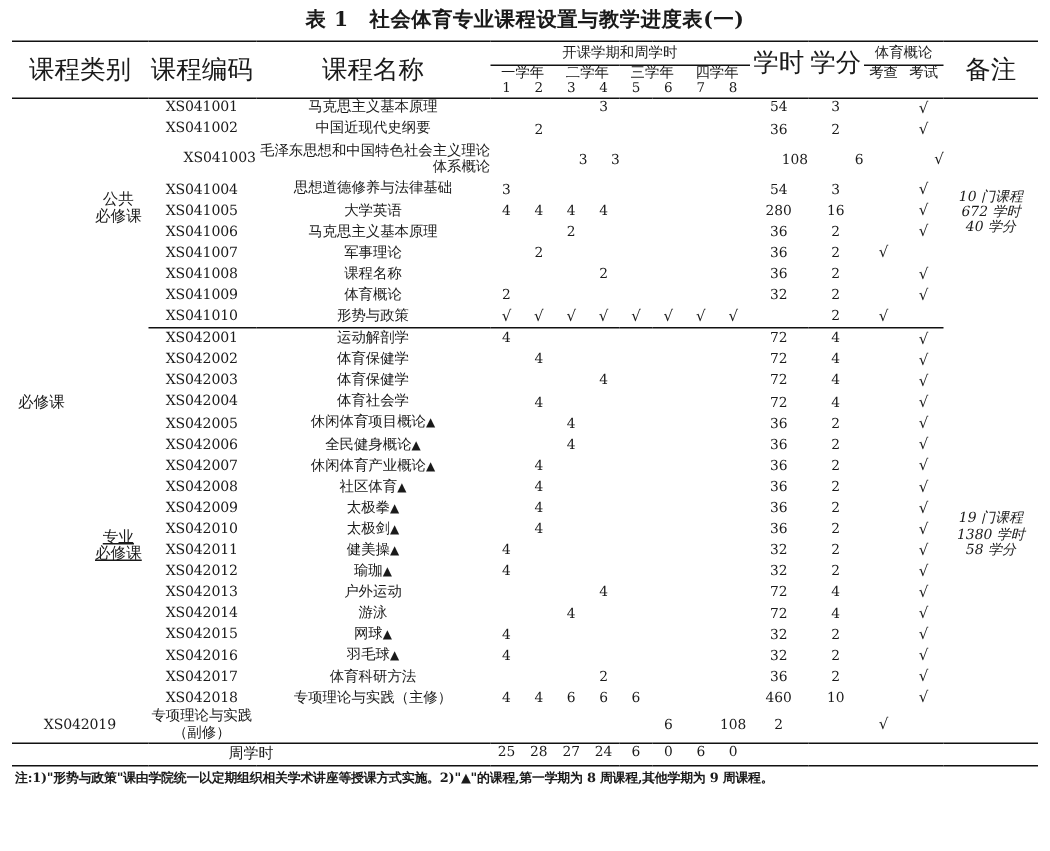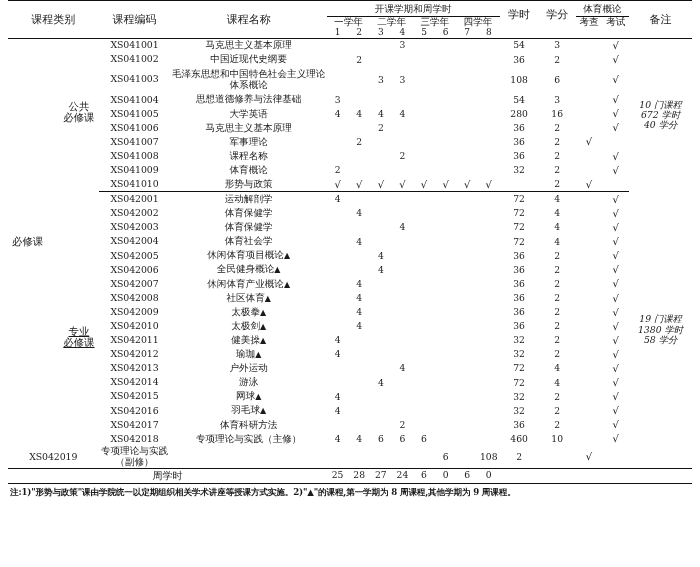--- a/index.html
+++ b/index.html
@@ -42,36 +42,36 @@
     line-height: 1.12;
   }
   
   .rule-top { border-top: 1.6px solid #111; }
   .rule-mid { border-top: 0.9px solid #111; }
   .rule-bot { border-bottom: 1.6px solid #111; }
 
   thead .hrow1 th { padding-top: 3px; padding-bottom: 1px; }
   .hd-label {
     font-weight: bold;
-    font-size: 11px;
+    font-size: 17px;
   }
   .hd-small {
     font-weight: bold;
     font-size: 9.6px;
   }
   .grp-underline {
     border-bottom: 0.8px solid #111;
   }
   .semnum {
     font-size: 9px;
     padding-top: 1px;
     padding-bottom: 2px;
   }
   tbody tr td { height: 14.1px; }
-  tbody tr.tall td { height: 26px; }
+  tbody tr.tall td { height: 26px; text-align: right; }
   .c-code {
     text-align: left;
     padding-left: 2px;
     font-size: 9.4px;
     letter-spacing: -0.1px;
   }
   .c-name {
     text-align: left;
     padding-left: 3px;
     font-size: 9.6px;
@@ -108,20 +108,21 @@
     letter-spacing: -0.15px;
     line-height: 1.3;
     white-space: nowrap;
   }
 </style>
 </head>
 <body>
 
 <div class="page">
 
+  <div class="table-title">表 1　社会体育专业课程设置与教学进度表(一)</div>
 
   <table class="sched">
     <colgroup>
       <col style="width:88px">
       <col style="width:70px">
       <col style="width:152px">
       <col style="width:21px">
         <col style="width:21px">
         <col style="width:21px">
         <col style="width:21px">

